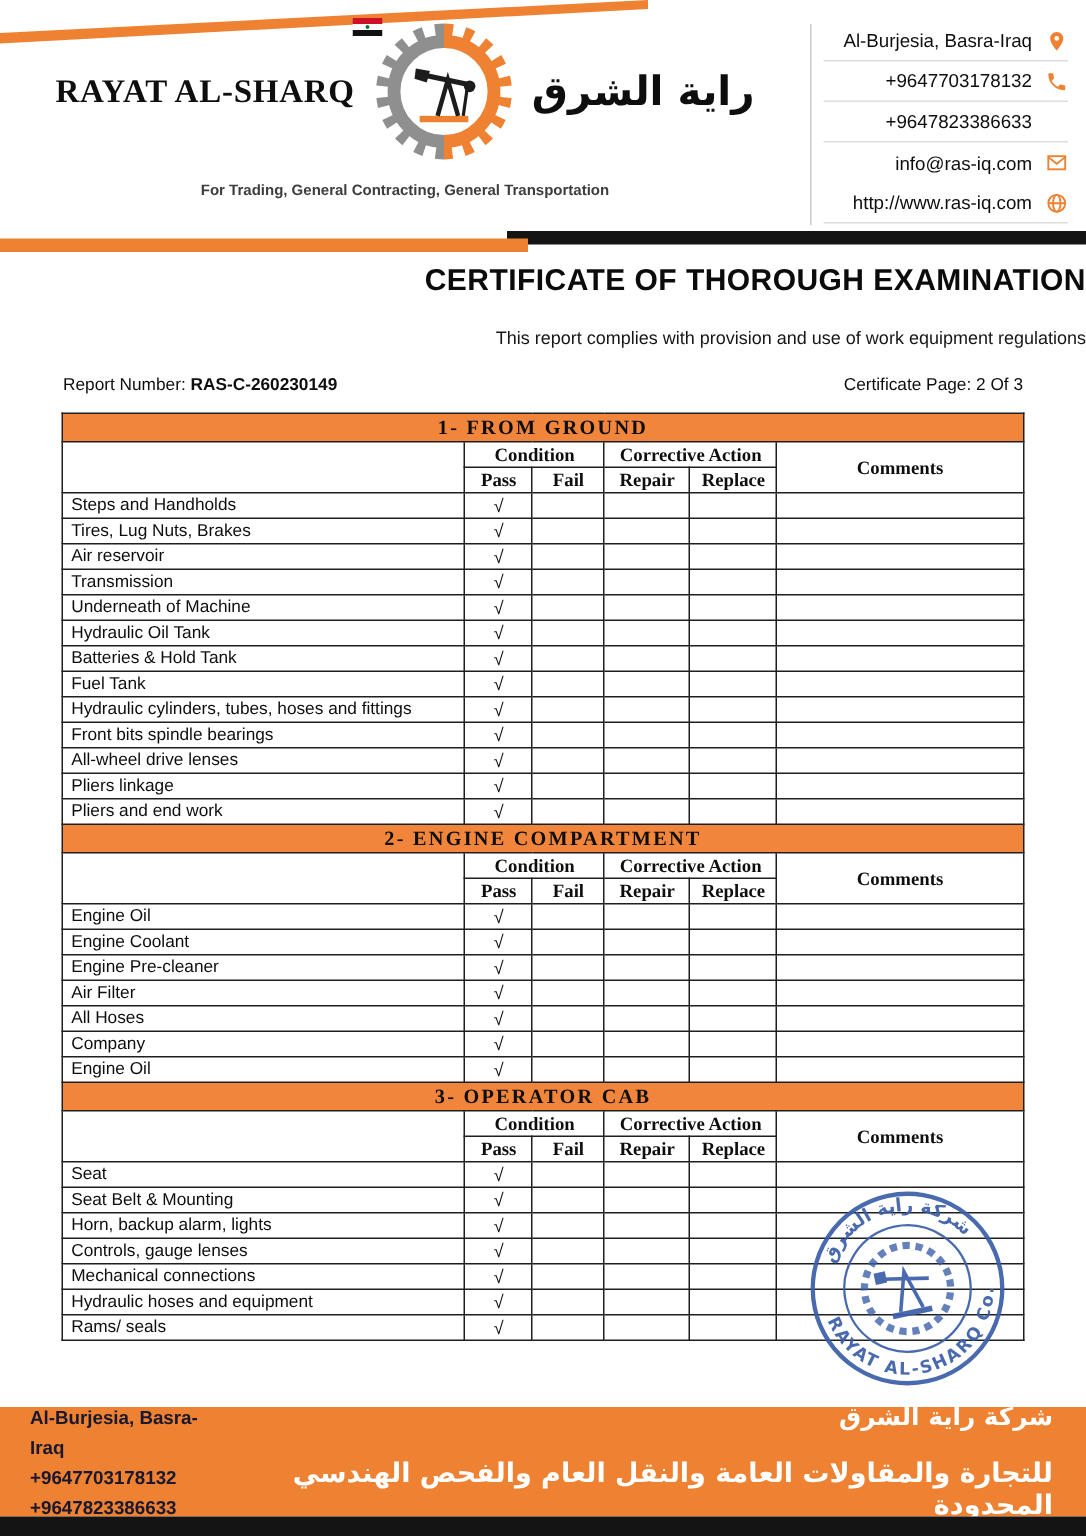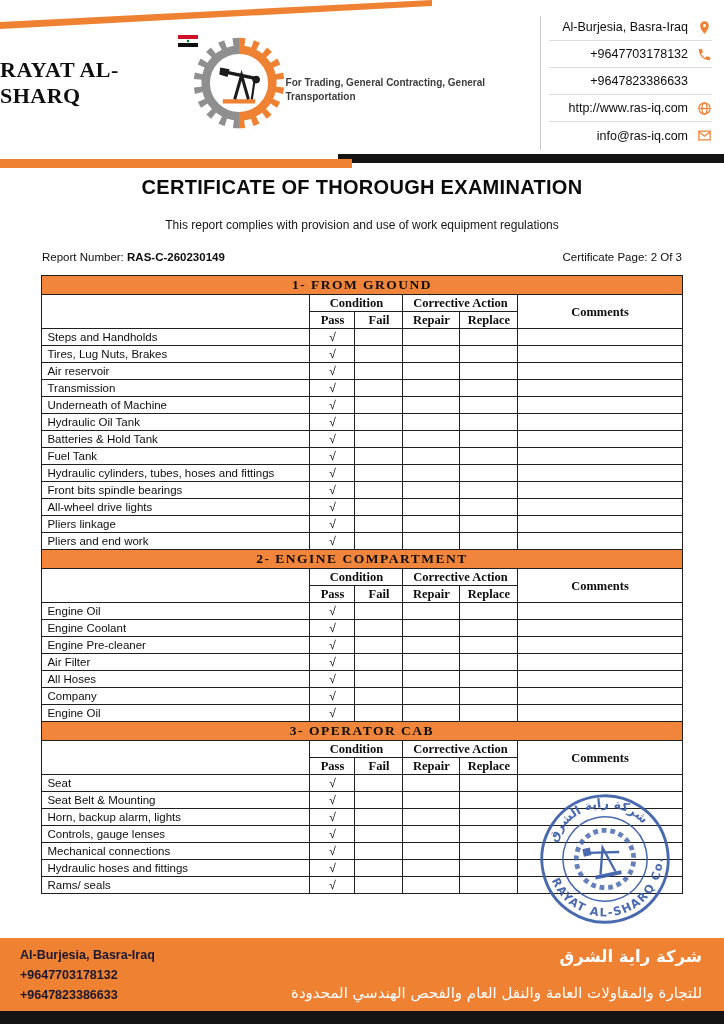--- a/index.html
+++ b/index.html
@@ -7,41 +7,41 @@
   .page {
     position:relative; width:724px; height:1024px; margin:0 auto;
     background:#fff; font-family:"Liberation Sans", sans-serif; color:#111; overflow:hidden;
   }
 
   
   .top-stripe { position:absolute; top:0; left:0; pointer-events:none; }
 
   
   .header { display:flex; height:152px; padding-top:14px; }
-  .logo-area { width:540px; display:flex; flex-direction:row; align-items:center; }
+  .logo-area { width:540px; display:flex; flex-direction:column; align-items:center; }
   .logo-row { display:flex; align-items:center; gap:12px; }
   .company-en { font-family:"Liberation Serif", serif; font-weight:bold; font-size:22px; letter-spacing:0.5px; color:#0e0e0e; }
   .gear-wrap { position:relative; width:94px; height:94px; }
   .flag { position:absolute; top:-3px; left:-14px; }
   .company-ar { font-family:"DejaVu Sans", sans-serif; font-weight:bold; font-size:27px; color:#0e0e0e; }
   .tagline { margin-top:13px; text-align:left; font-size:10px; font-weight:bold; color:#3d3d3d; line-height:1.4; }
   .v-line { width:1px; background:#c9c9c9; height:134px; margin-top:2px; }
   .contact-area { flex:1; padding:0 12px 0 8px; }
   .contact-row { display:flex; align-items:center; justify-content:flex-end; gap:9px; height:27px;
                  border-bottom:1px solid #ddd; font-size:12.5px; color:#0e0e0e; }
   .contact-row.no-line { border-bottom:none; }
   .cicon { width:15px; height:15px; flex:0 0 15px; display:inline-flex; }
 
   
   .bars { position:relative; height:16px; margin-top:2px; }
   .bar-black { position:absolute; left:338px; right:0; top:0; height:9px; background:#141414; }
   .bar-orange { position:absolute; left:0; width:352px; top:5px; height:9px; background:#EF8132; }
 
   
-  .title-block { margin-top:6px; text-align:center; }
+  .title-block { margin-top:6px; text-align:right; }
   .doc-title { font-size:20px; font-weight:bold; color:#0b0b0b; letter-spacing:0.3px; }
   .doc-subtitle { font-size:12px; color:#161616; margin-top:19px; }
 
   
   .report-row { display:flex; justify-content:space-between; margin:19px 42px 5px; font-size:11.5px; color:#0e0e0e;gap:15px; }
   .report-number { font-weight:bold; }
 
   
   .checklist { border-collapse:collapse; margin:12px auto; width:640px; table-layout:fixed; }
   .checklist td, .checklist th { border:1px solid #1f1f1f; padding:0 4px; height:16px; line-height:16px;
@@ -55,21 +55,21 @@
   
   .stamp { position:absolute; left:538px; top:792px; width:134px; height:134px;
            transform:rotate(-12deg); opacity:0.92; pointer-events:none; }
 
   
   .footer { position:absolute; left:0; right:0; bottom:13px; height:73px; background:#EF8132;
             display:flex; justify-content:space-between; align-items:center; padding:0 22px 0 20px; }
   .footer-left { font-size:12.5px; font-weight:bold; color:#181830; line-height:1.6; }
   .footer-right { direction:rtl; text-align:right; font-family:"DejaVu Sans", sans-serif; color:#fff; }
   .fr-l1 { font-size:16.5px; font-weight:bold; }
-  .fr-l2 { font-size:15px; font-weight:normal; margin-top:18px; }
+  .fr-l2 { font-size:18px; font-weight:bold; margin-top:18px; }
   .bottom-bar { position:absolute; left:0; right:0; bottom:0; height:13px; background:#141414; }
 </style>
 </head>
 <body>
 
 <div class="page">
 
   <svg class="top-stripe" width="460" height="40" viewBox="0 0 460 40">
     <polygon points="0,22 432,0 432,6 0,29" fill="#EF8132"></polygon>
   </svg>
@@ -94,20 +94,21 @@
             <path d="M55 16 A39 39 0 0 1 55 94" fill="none" stroke="#EF8132" stroke-width="10"></path>
             <circle cx="55" cy="55" r="33" fill="#fff"></circle>
             <rect x="36" y="74" width="38" height="5" fill="#EF8132"></rect>
             <path d="M50 74 L58 46 L66 74" fill="none" stroke="#1c1c1c" stroke-width="3.5"></path>
             <path d="M38 42 L76 50" stroke="#1c1c1c" stroke-width="4"></path>
             <path d="M33 37 l11 2 -2.5 9 -9.5 -3 z" fill="#1c1c1c"></path>
             <circle cx="75" cy="51" r="4.5" fill="#1c1c1c"></circle>
             <path d="M73 53 L70 74" stroke="#1c1c1c" stroke-width="2.5"></path>
           </svg>
         </span>
+        <span class="company-ar">راية الشرق</span>
       </div>
       <div class="tagline">
         <div>For Trading, General Contracting, General Transportation</div>
       </div>
     </div>
 
     <div class="v-line"></div>
 
     <div class="contact-area">
       <div class="contact-row">
@@ -123,39 +124,39 @@
         <span class="cicon">
           <svg viewBox="0 0 24 24" width="15" height="15">
               <path fill="#EF8132" d="M6.6 10.8c1.5 2.8 3.8 5.1 6.6 6.6l2.2-2.2c.3-.3.7-.4 1-.2 1.1.4 2.3.6 3.6.6.6 0 1 .4 1 1V20c0 .6-.4 1-1 1C10.6 21 3 13.4 3 4c0-.6.4-1 1-1h3.5c.6 0 1 .4 1 1 0 1.2.2 2.4.6 3.6.1.3 0 .7-.2 1l-2.3 2.2z"></path>
             </svg>
         </span>
       </div>
       <div class="contact-row">
         <span>+9647823386633</span>
         <span class="cicon"></span>
       </div>
+      <div class="contact-row no-line">
+        <span>info@ras-iq.com</span>
+        <span class="cicon">
+          <svg viewBox="0 0 24 24" width="15" height="15">
+              <g fill="none" stroke="#EF8132" stroke-width="2">
+                <rect x="3" y="5" width="18" height="14"></rect>
+                <path d="M3 6l9 7 9-7"></path>
+              </g>
+            </svg>
+        </span>
+      </div>
       <div class="contact-row">
         <span>http://www.ras-iq.com</span>
         <span class="cicon">
           <svg viewBox="0 0 24 24" width="15" height="15">
               <g fill="none" stroke="#EF8132" stroke-width="2">
                 <circle cx="12" cy="12" r="9"></circle>
                 <ellipse cx="12" cy="12" rx="4" ry="9"></ellipse>
                 <path d="M3.5 12h17"></path>
-              </g>
-            </svg>
-        </span>
-      </div>
-      <div class="contact-row no-line">
-        <span>info@ras-iq.com</span>
-        <span class="cicon">
-          <svg viewBox="0 0 24 24" width="15" height="15">
-              <g fill="none" stroke="#EF8132" stroke-width="2">
-                <rect x="3" y="5" width="18" height="14"></rect>
-                <path d="M3 6l9 7 9-7"></path>
               </g>
             </svg>
         </span>
       </div>
     </div>
   </div>
 
   <div class="bars">
     <div class="bar-black"></div>
     <div class="bar-orange"></div>
@@ -276,21 +277,21 @@
         </tr>
         <tr class="data-row">
           <td class="item">Front bits spindle bearings</td>
           <td class="mark">√</td>
           <td class="mark"></td>
           <td class="mark"></td>
           <td class="mark"></td>
           <td class="mark"></td>
         </tr>
         <tr class="data-row">
-          <td class="item">All-wheel drive lights</td>
+          <td class="item">All-wheel drive lenses</td>
           <td class="mark">√</td>
           <td class="mark"></td>
           <td class="mark"></td>
           <td class="mark"></td>
           <td class="mark"></td>
         </tr>
         <tr class="data-row">
           <td class="item">Pliers linkage</td>
           <td class="mark">√</td>
           <td class="mark"></td>
@@ -426,21 +427,21 @@
         </tr>
         <tr class="data-row">
           <td class="item">Mechanical connections</td>
           <td class="mark">√</td>
           <td class="mark"></td>
           <td class="mark"></td>
           <td class="mark"></td>
           <td class="mark"></td>
         </tr>
         <tr class="data-row">
-          <td class="item">Hydraulic hoses and fittings</td>
+          <td class="item">Hydraulic hoses and equipment</td>
           <td class="mark">√</td>
           <td class="mark"></td>
           <td class="mark"></td>
           <td class="mark"></td>
           <td class="mark"></td>
         </tr>
         <tr class="data-row">
           <td class="item">Rams/ seals</td>
           <td class="mark">√</td>
           <td class="mark"></td>

